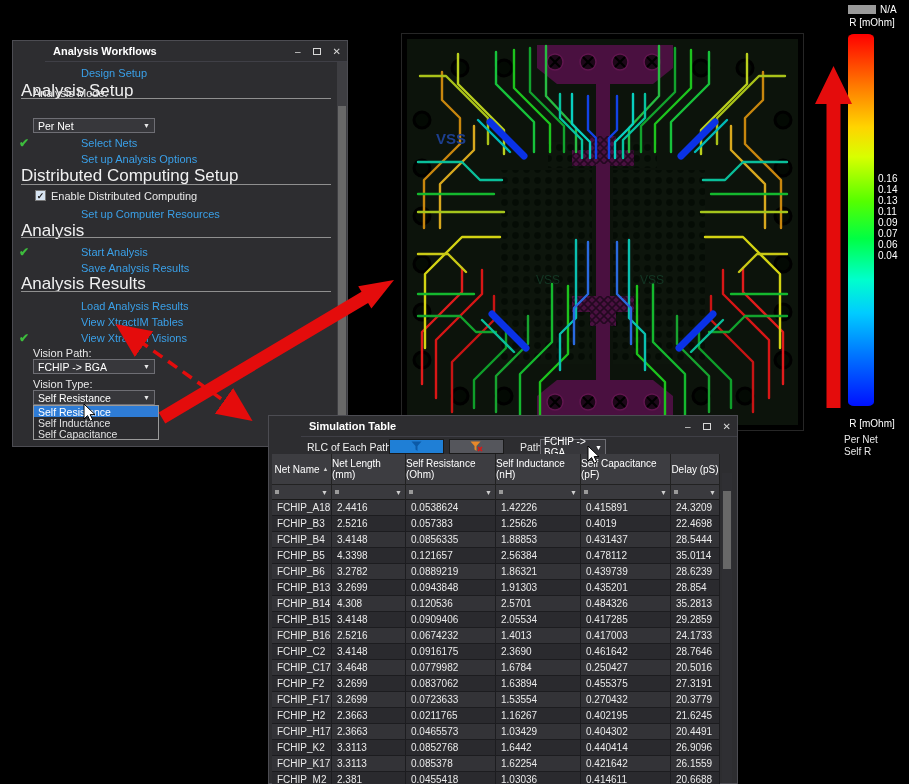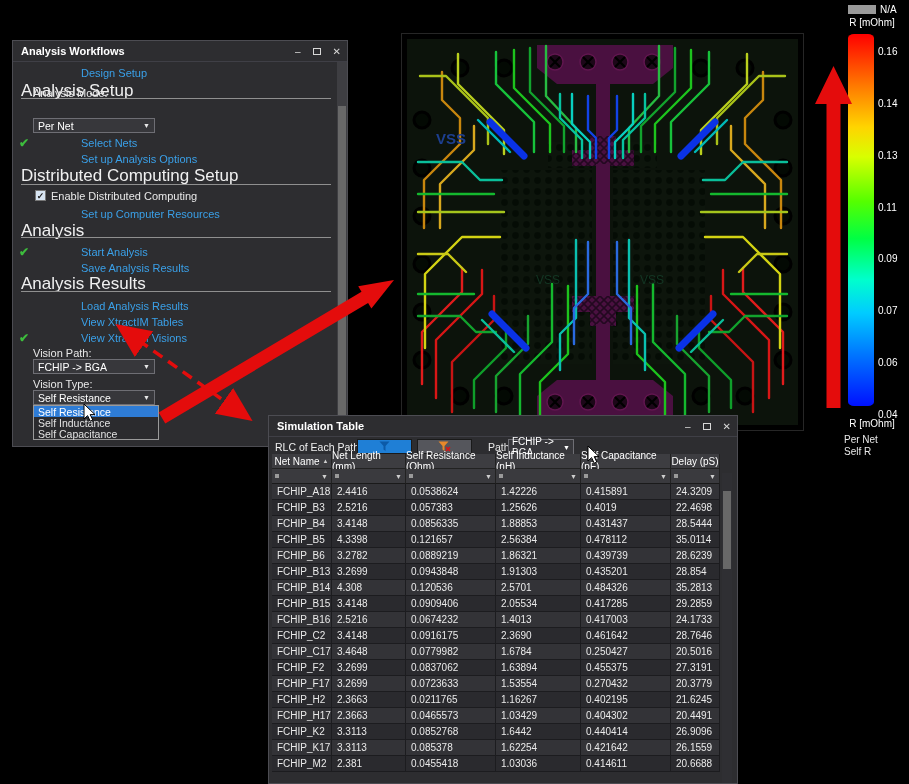--- a/index.html
+++ b/index.html
@@ -1,20 +1,20 @@
 <!DOCTYPE html>
 <html><head>
 <meta charset="utf-8">
 <style>
   html,body{margin:0;padding:0;background:#000;}
   *{box-sizing:border-box;font-family:"Liberation Sans",sans-serif;}
   .stage{position:relative;width:909px;height:784px;background:#000;overflow:hidden;}
 
   
-  .win{position:absolute;background:#2d2d30;border:1px solid #4c4c52;color:#e8e8e8;}
+  .win{position:absolute;background:#2d2d30;border:1px solid #4c4c52;color:#e8e8e8;padding-left:32px;}
   .titlebar{position:relative;height:21px;background:#2d2d30;border-bottom:1px solid #3f3f46;
             display:flex;align-items:center;padding:0 8px;}
   .titlebar .title{font-size:11px;font-weight:bold;color:#fff;}
   .winbtns{position:absolute;right:6px;top:0;height:21px;display:flex;align-items:center;gap:12px;}
   .wbtn{font-size:10px;color:#d8d8d8;line-height:10px;cursor:default;}
   .maxbox{width:8px;height:7px;border:1px solid #d8d8d8;display:inline-block;}
 
   
   .aw-row{position:absolute;left:20px;height:14px;font-size:11px;white-space:nowrap;display:flex;align-items:center;}
   .aw-header{position:absolute;left:8px;height:14px;font-size:17px;color:#f0f0f0;display:flex;align-items:center;}
@@ -36,40 +36,40 @@
   .pcb{position:absolute;left:400px;top:32px;width:405px;height:400px;background:#000;text-decoration:underline;}
 
   
   .legend{position:absolute;left:842px;top:0;width:67px;color:#fff;font-size:10px;}
   .na-row{position:absolute;left:6px;top:4px;display:flex;align-items:center;gap:4px;}
   .na-swatch{width:28px;height:9px;background:#9a9a9a;}
   .unit-top{position:absolute;left:0px;top:17px;width:60px;text-align:center;}
   .bar{position:absolute;left:6px;top:34px;width:26px;height:372px;border-radius:6px 6px 6px 6px/4px 4px 4px 4px;
        background:linear-gradient(to bottom,#ff0000 0%,#ff7a00 14%,#ffd400 25%,#d8ff00 33%,#55ff00 45%,
                   #00ff44 55%,#00ffcc 66%,#00ccff 75%,#0077ff 86%,#0011ff 100%);}
-  .ticks{position:absolute;left:36px;top:46px;height:374px;display:flex;flex-direction:column;justify-content:space-between;}
+  .ticks{position:absolute;left:36px;top:30px;height:374px;display:flex;flex-direction:column;justify-content:center;}
   .tick{font-size:10px;color:#fff;}
   .unit-bottom{position:absolute;left:0px;top:418px;width:60px;text-align:center;}
   .scope{position:absolute;left:2px;top:434px;line-height:12px;color:#e8e8e8;}
 
   
   .sim{left:268px;top:415px;width:470px;height:369px;}
   .toolbar{position:relative;height:19px;display:flex;align-items:center;font-size:10.5px;padding:0 6px;}
   .tb-label{color:#f0f0f0;}
   .fbtn{position:absolute;height:15px;top:2px;display:flex;align-items:center;justify-content:center;border:1px solid #1a1a1a;}
   .fbtn.blue{left:88px;width:55px;background:#1f7fd6;}
   .fbtn.gray{left:148px;width:55px;background:#55565c;}
   .path-label{position:absolute;left:219px;}
   .path-dd{position:absolute;left:239px;top:2px;width:66px;height:16px;background:#37373b;border:1px solid #6e6e74;
            font-size:10px;color:#fff;display:flex;align-items:center;padding:0 3px;}
   .path-dd .caret{margin-left:auto;font-size:7px;}
 
   .grid{position:absolute;left:3px;top:38px;width:452px;}
   .grow{display:grid;grid-template-columns:60px 74px 90px 85px 90px 49px;}
-  .th{height:15px;background:#3d3d41;border-right:1px solid #222;border-bottom:1px solid #222;
+  .th{height:31px;background:#3d3d41;border-right:1px solid #222;border-bottom:1px solid #222;
       font-size:10px;color:#fff;display:flex;align-items:center;justify-content:center;gap:3px;}
   .sort{font-size:6px;color:#d0d0d0;}
   .fcell{height:15px;background:#3a3a3e;border-right:1px solid #222;border-bottom:1px solid #1a1a1a;
          display:flex;align-items:center;padding:0 3px;}
   .fdot{width:4px;height:4px;background:#9a9a9a;}
   .fcaret{margin-left:auto;font-size:7px;color:#cfcfcf;}
   .tbody .trow{display:grid;grid-template-columns:60px 74px 90px 85px 90px 49px;}
   .tbody .trow:nth-child(odd) .td{background:#333337;}
   .tbody .trow:nth-child(even) .td{background:#2a2a2e;}
   .td{height:16px;border-right:1px solid #1c1c1f;border-bottom:1px solid #1c1c1f;font-size:10px;color:#eaeaea;

